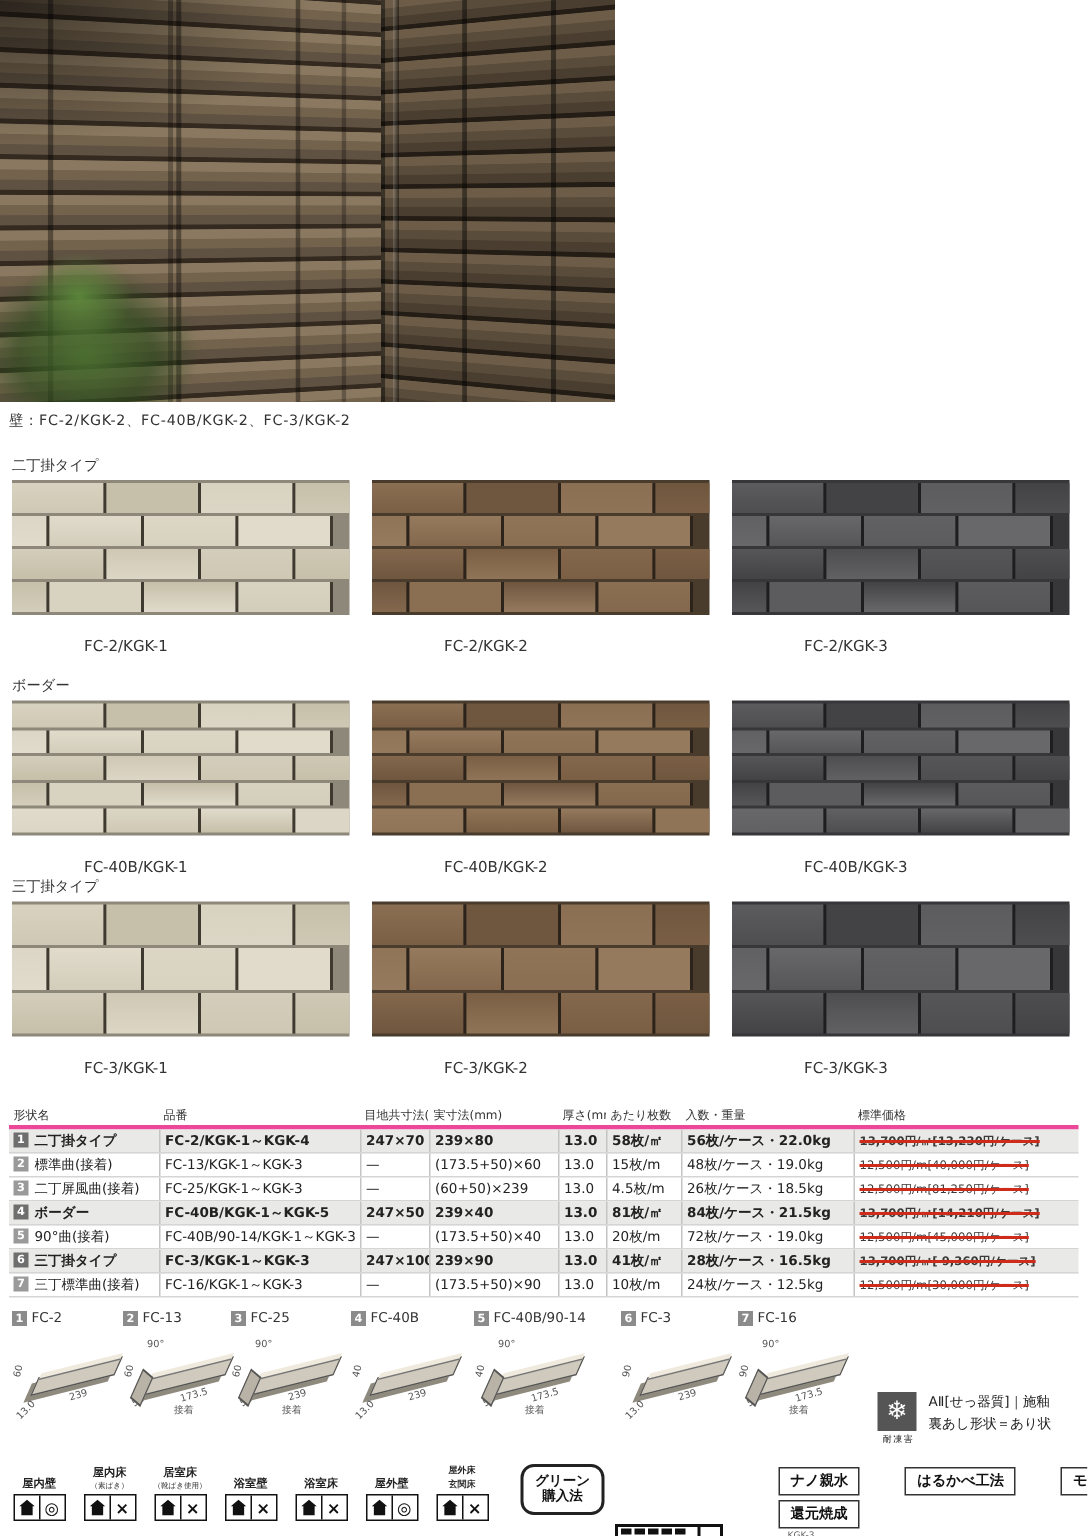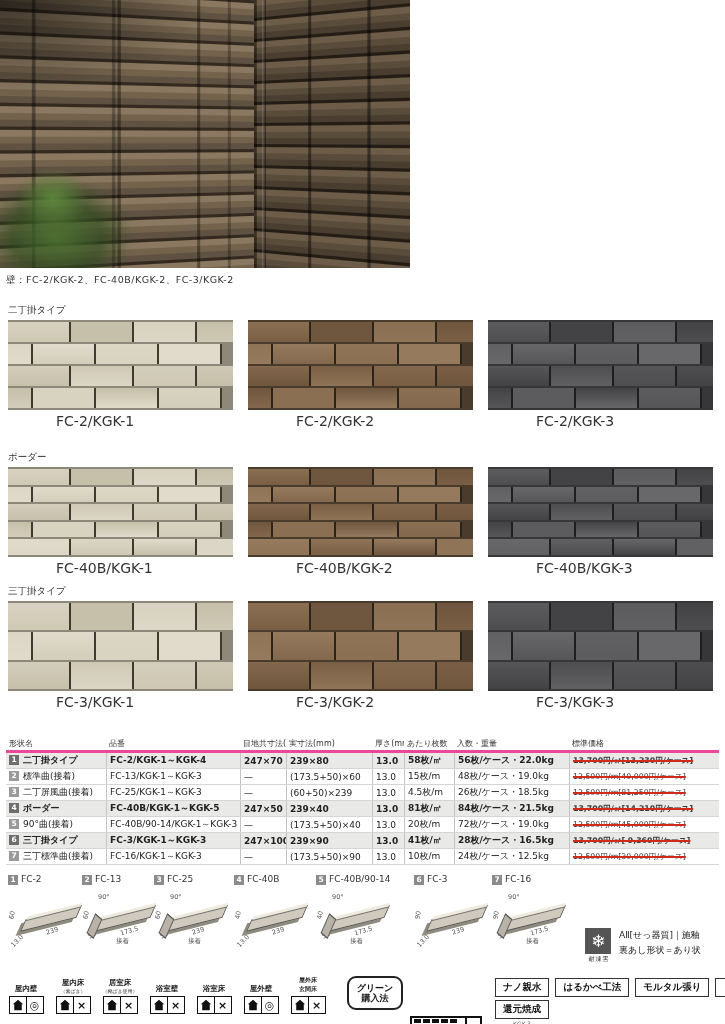--- a/index.html
+++ b/index.html
@@ -32,21 +32,21 @@
   .subtitle{margin-top:10px;font-size:9px;color:#444;letter-spacing:2px;}
   .caption{position:absolute;left:6px;top:274px;font-size:9.5px;color:#333;letter-spacing:.5px;}
 
   
   .seclabel{position:absolute;left:8px;font-size:9.5px;color:#333;}
   .tilerow{position:absolute;left:0;width:725px;}
   .tile{position:absolute;width:225px;}
   .swatch{height:90px;display:flex;flex-direction:column;overflow:hidden;padding-top:2px;box-sizing:border-box;}
   .brow{display:flex;flex:1;margin-bottom:2px;width:112%;}
   .brick{flex:1;border-right:2px solid var(--joint);}
-  .tcode{margin-top:3px;font-size:14px;color:#333;padding-left:48px;}
+  .tcode{margin-top:16px;font-size:10px;color:#333;padding-left:48px;}
 
   
   .spectable{position:absolute;left:6px;top:736px;width:713px;font-size:9px;}
   .trow{display:grid;grid-template-columns:100px 134px 46px 86px 32px 50px 115px 150px;align-items:center;height:15px;border-bottom:1px solid #d5d5d5;}
   .thead{height:14px;border-bottom:3px solid #ec4899;font-size:8px;color:#333;}
   .cell{padding:0 3px;white-space:nowrap;overflow:hidden;}
   .trow .cell + .cell{border-left:1px solid #c4c4c4;height:100%;display:flex;align-items:center;}
   .thead .cell + .cell{border-left:none;}
   .trow.em{background:#e9e9e7;font-weight:bold;}
   .nbadge{display:inline-block;width:10px;height:10px;margin-right:4px;background:#9a9a9a;color:#fff;
@@ -99,21 +99,21 @@
   .qcat-main{flex:1;position:relative;padding:1px 2px;}
   .qcat-blocks{display:flex;gap:2px;}
   .qcat-blocks b{width:7px;height:4px;background:#111;}
   .qcat-word{font-size:11px;font-weight:bold;color:#111;letter-spacing:-.5px;}
   .qcat-side{width:13px;border-left:2px solid #111;display:flex;align-items:center;justify-content:center;
     font-size:8px;font-weight:bold;writing-mode:vertical-rl;letter-spacing:1px;}
   .qcat-note{margin-top:2px;font-size:6px;color:#555;line-height:7px;text-align:left;}
 
   .features{position:absolute;left:495px;top:978px;display:flex;gap:6px;}
   .feat{border:1.5px solid #333;height:17px;padding:0 7px;display:flex;align-items:center;justify-content:center;
-    font-size:9.5px;font-weight:bold;color:#111;white-space:nowrap;}
+    font-size:9.5px;font-weight:bold;color:#111;white-space:nowrap;margin-left:24px;}
   .features2{position:absolute;left:495px;top:1000px;display:flex;flex-direction:column;align-items:center;}
   .feat-note{font-size:6px;color:#666;margin-top:1px;}
 </style>
 </head>
 <body>
 
 <div class="page">
 
   <div class="photo">
     <div class="face-left"></div>

